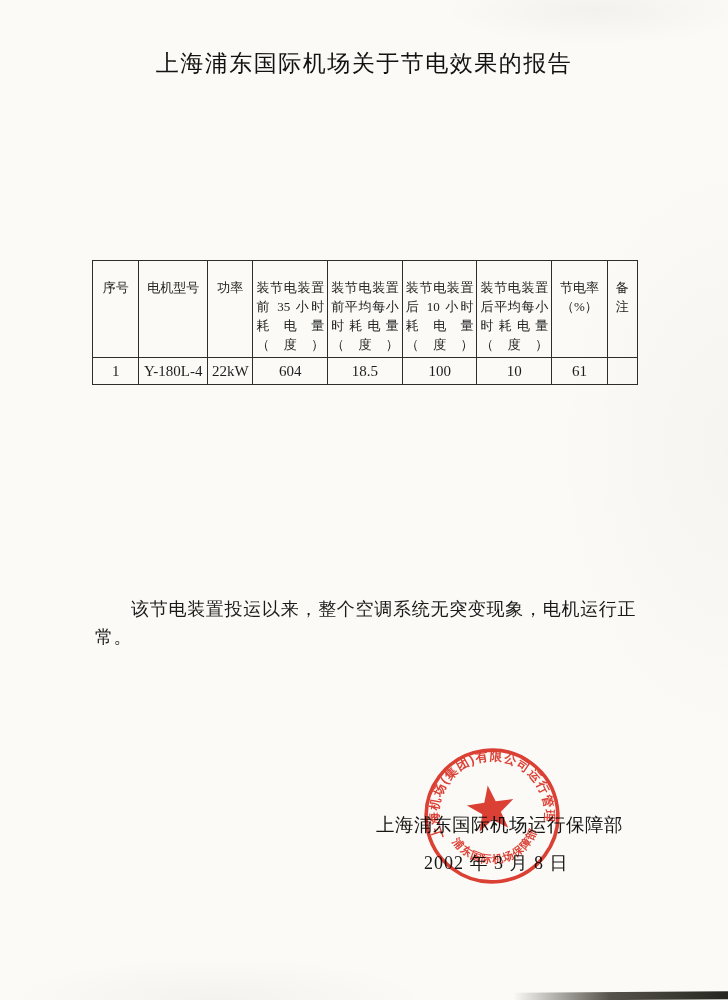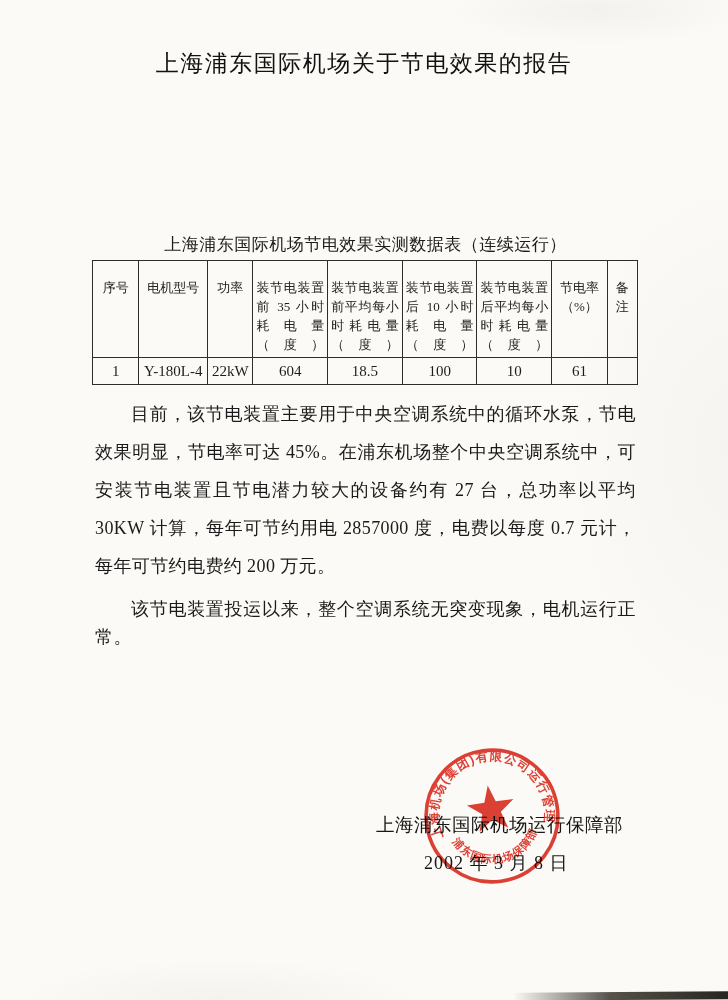--- a/index.html
+++ b/index.html
@@ -91,21 +91,20 @@
   }
 </style>
 </head>
 <body>
 
 <div class="page">
 
   <h1 class="title">上海浦东国际机场关于节电效果的报告</h1>
 
 
-  <div class="table-caption">上海浦东国际机场节电效果实测数据表（连续运行）</div>
 
   <table class="data-table">
     <colgroup>
       <col style="width:46px">
         <col style="width:68px">
         <col style="width:45px">
       <col style="width:74px">
         <col style="width:74px">
         <col style="width:74px">
       <col style="width:74px">
@@ -133,21 +132,20 @@
         <td>604</td>
         <td>18.5</td>
         <td>100</td>
         <td>10</td>
         <td>61</td>
         <td></td>
       </tr>
     </tbody>
   </table>
 
-  <p class="para p2">目前，该节电装置主要用于中央空调系统中的循环水泵，节电效果明显，节电率可达 45%。在浦东机场整个中央空调系统中，可安装节电装置且节电潜力较大的设备约有 27 台，总功率以平均 30KW 计算，每年可节约用电 2857000 度，电费以每度 0.7 元计，每年可节约电费约 200 万元。</p>
 
   <p class="para p3">该节电装置投运以来，整个空调系统无突变现象，电机运行正常。</p>
 
   <div class="sig-dept">上海浦东国际机场运行保障部</div>
   <div class="sig-date">2002 年 3 月 8 日</div>
 
   <svg class="seal" viewBox="0 0 140 140" aria-hidden="true">
     <defs>
       <path id="sealTopArc" d="M 22 88 A 52 52 0 1 1 118 88" fill="none"></path>
       <path id="sealBottomArc" d="M 27 86 A 46 46 0 0 0 113 86" fill="none"></path>

